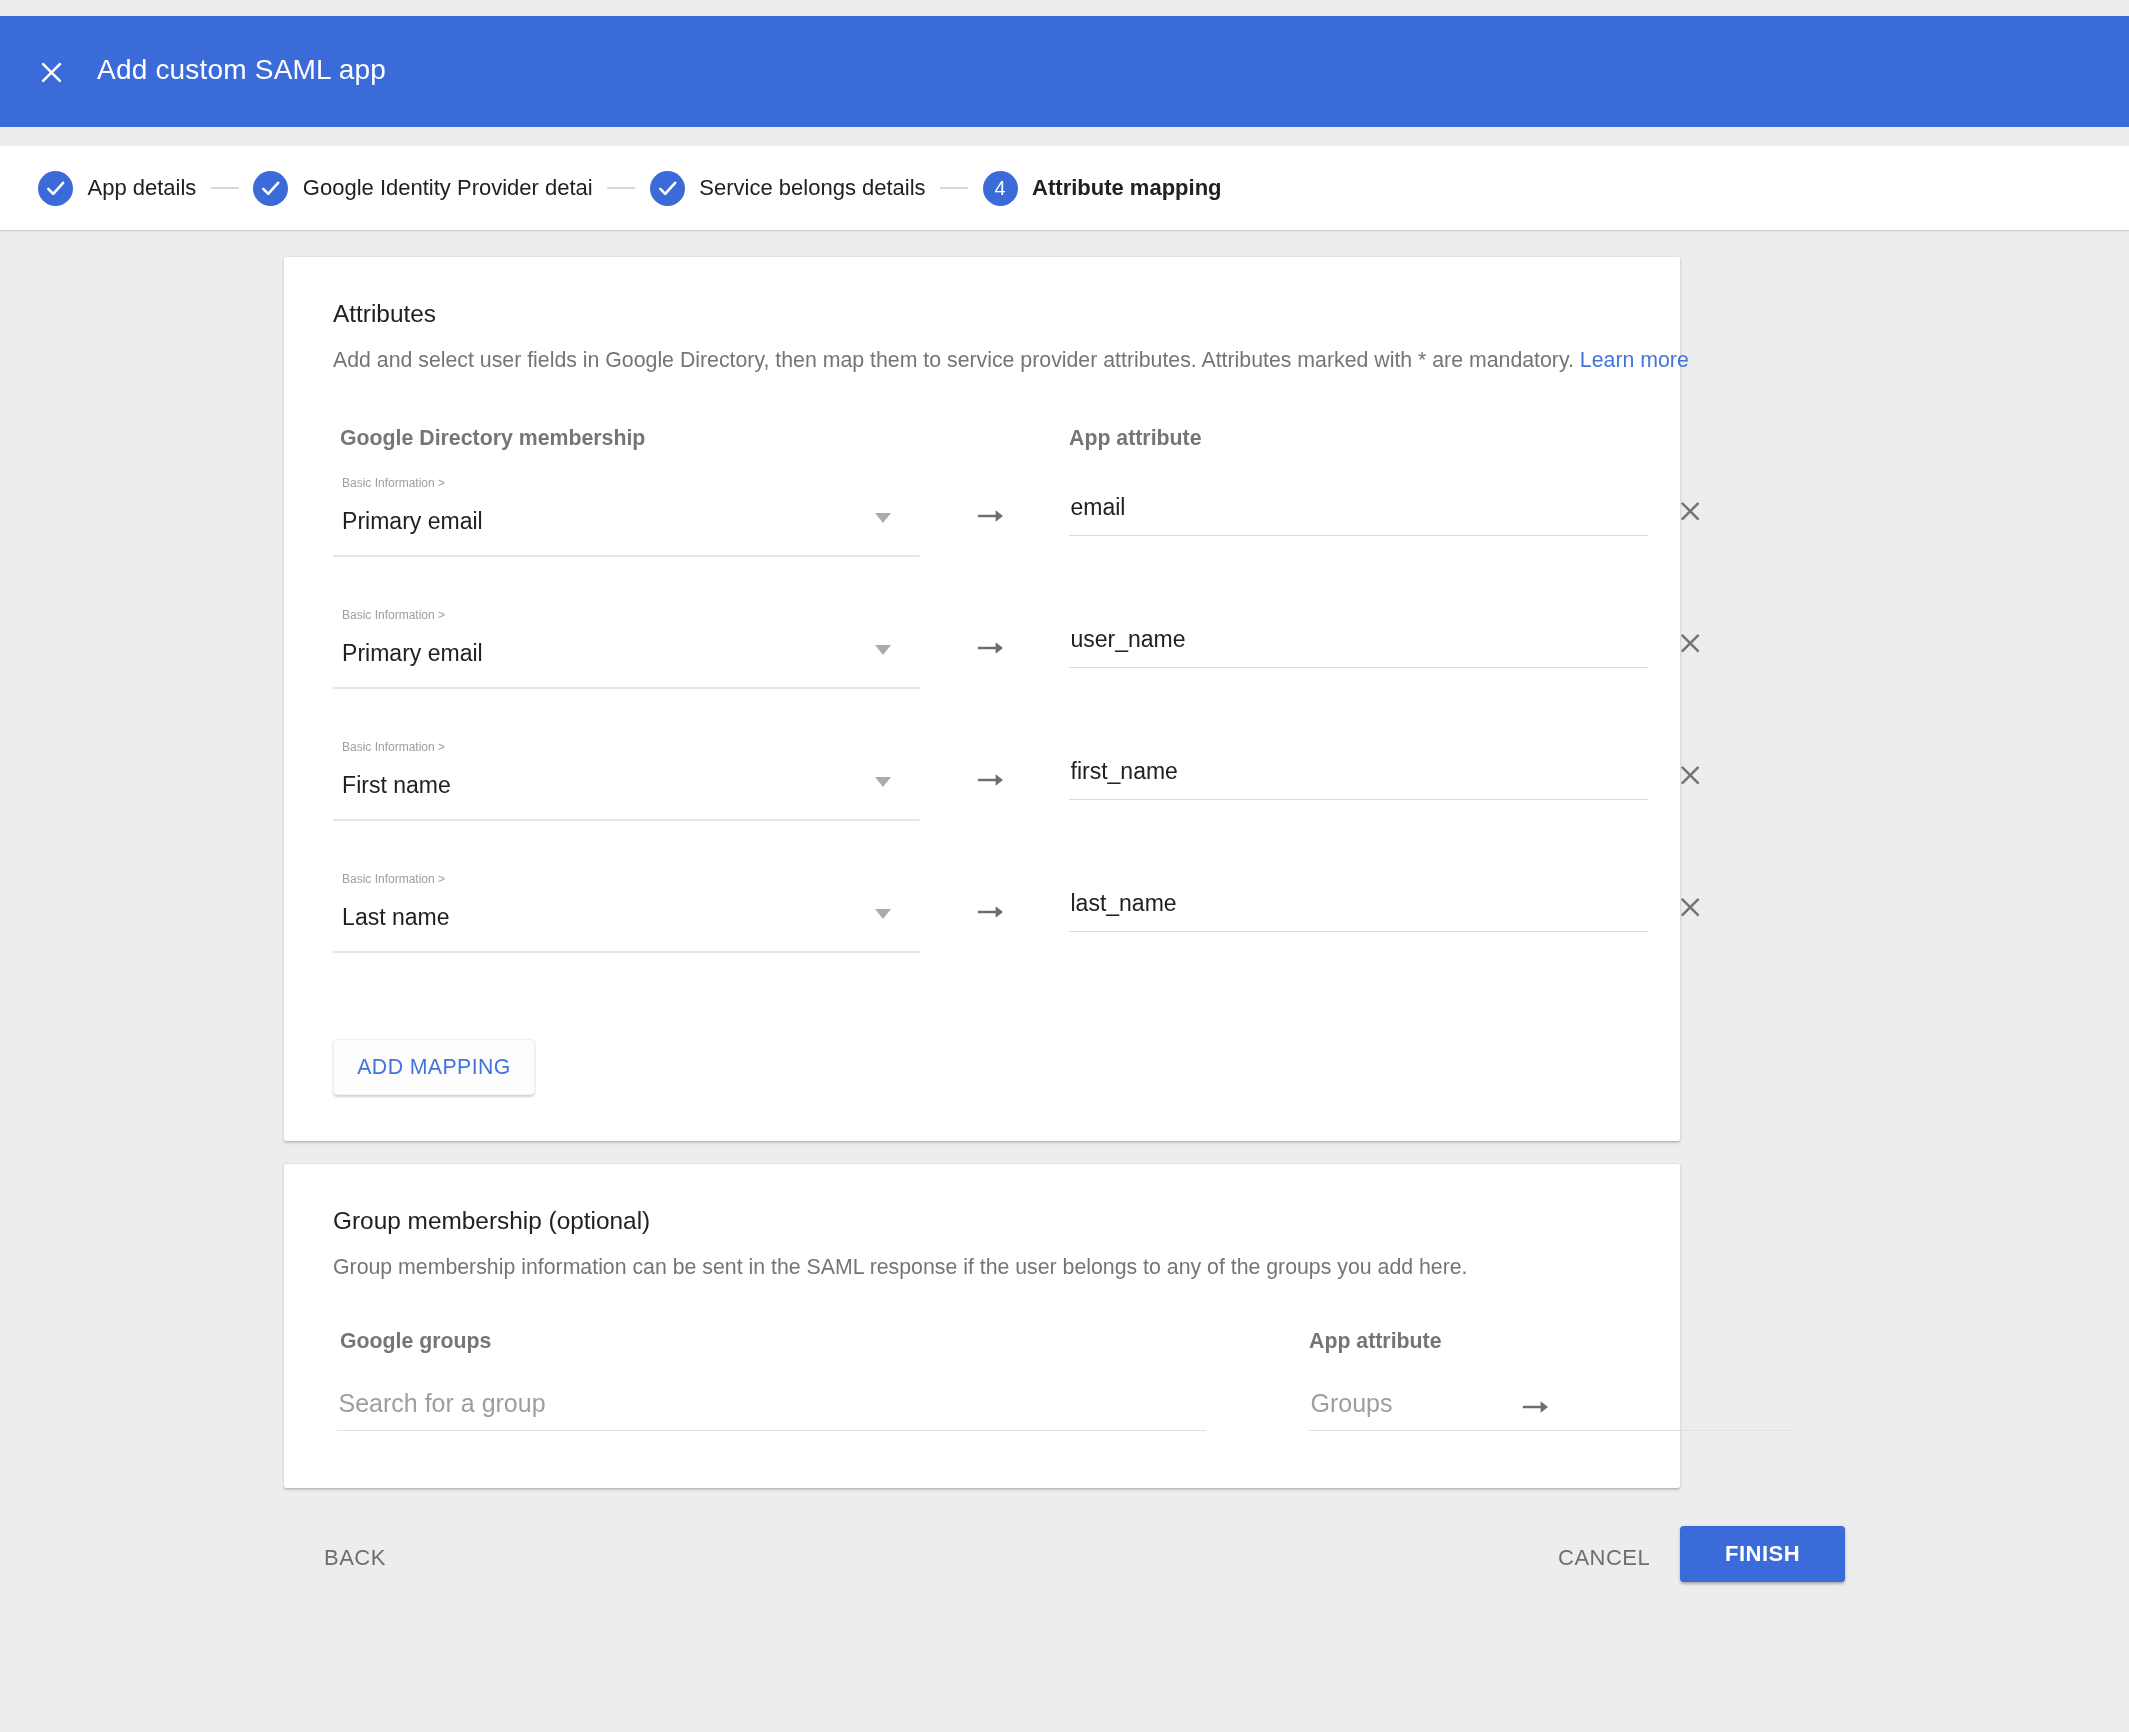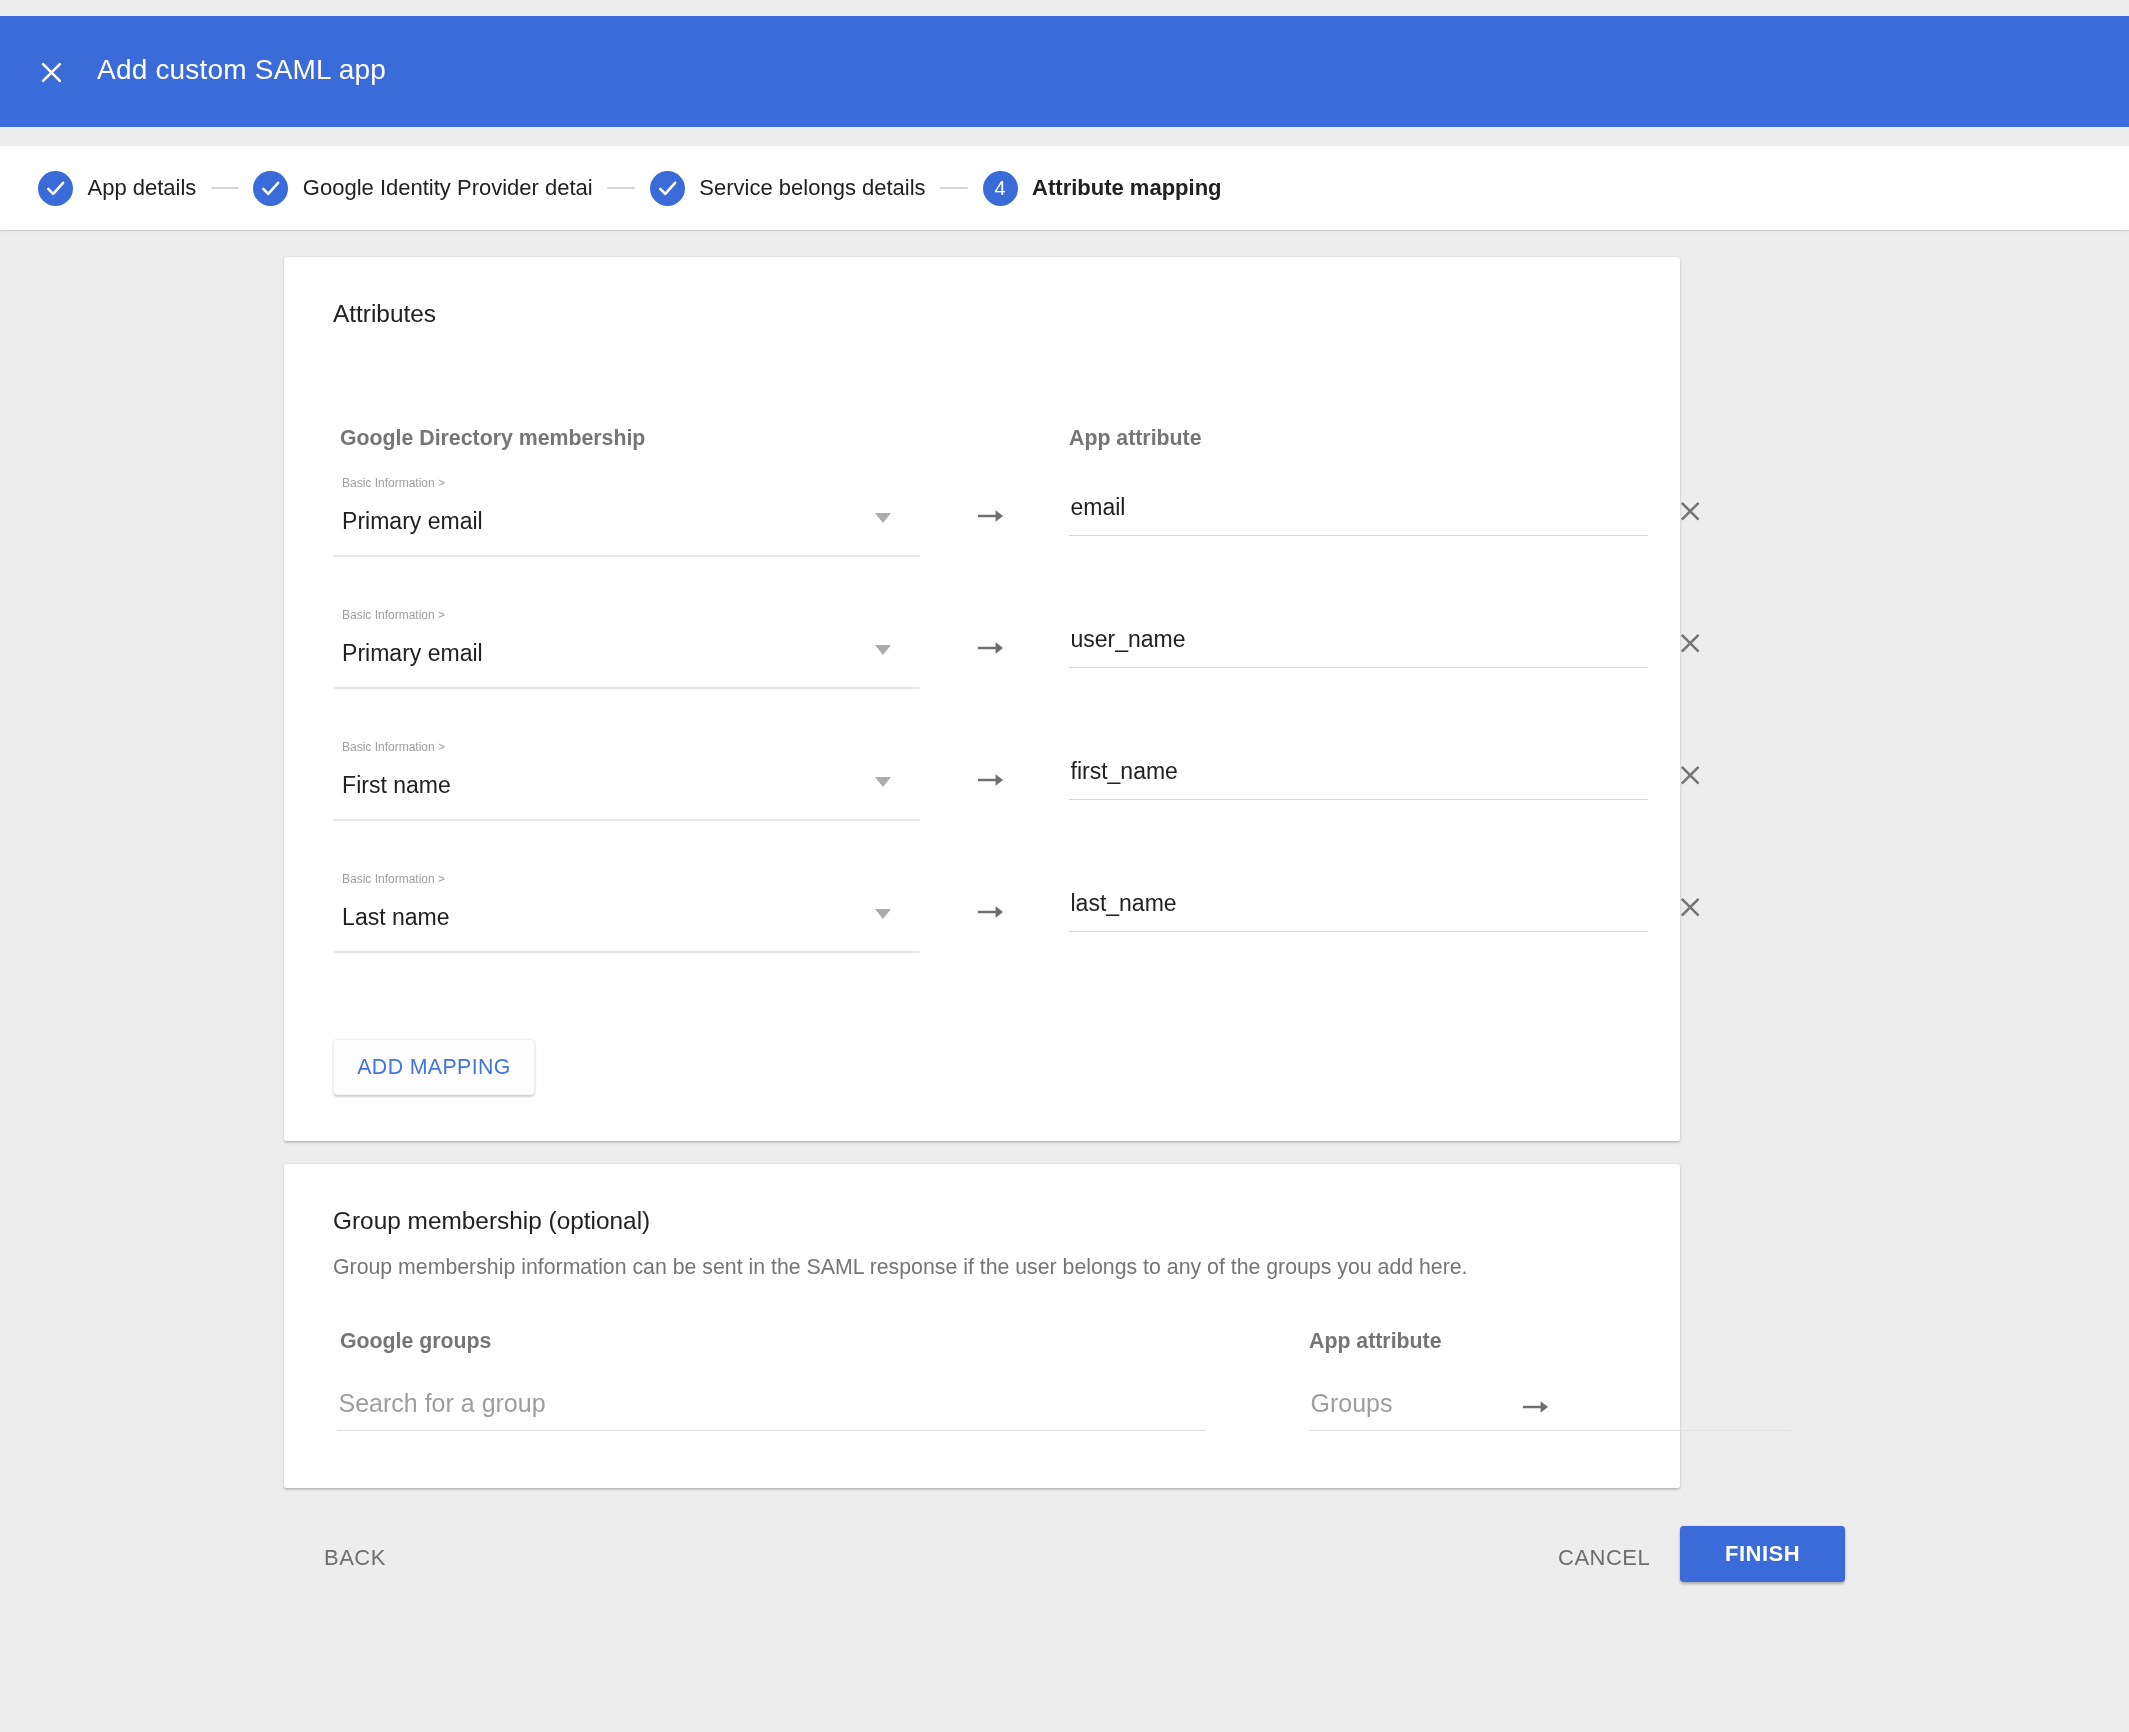--- a/index.html
+++ b/index.html
@@ -223,20 +223,24 @@
     <div class="step current">
       <span class="step-circle">
         <span class="step-number">4</span>
       </span>
       <span class="step-label">Attribute mapping</span>
     </div>
   </div>
 
   <div class="card card-attributes">
     <div class="card-title">Attributes</div>
+    <div class="card-desc">
+      <span>Add and select user fields in Google Directory, then map them to service provider attributes. Attributes marked with * are mandatory.</span>
+      <a class="learn-more">Learn more</a>
+    </div>
 
     <div class="col-header" style="left:56px;top:169px;">Google Directory membership</div>
     <div class="col-header" style="left:785px;top:169px;">App attribute</div>
 
     <div class="map-row" style="top:219px;">
       <div class="crumb">Basic Information &gt;</div>
       <div class="select-field">
         <span class="select-value">Primary email</span>
         <span class="select-caret"></span>
         <span class="select-underline"></span>

